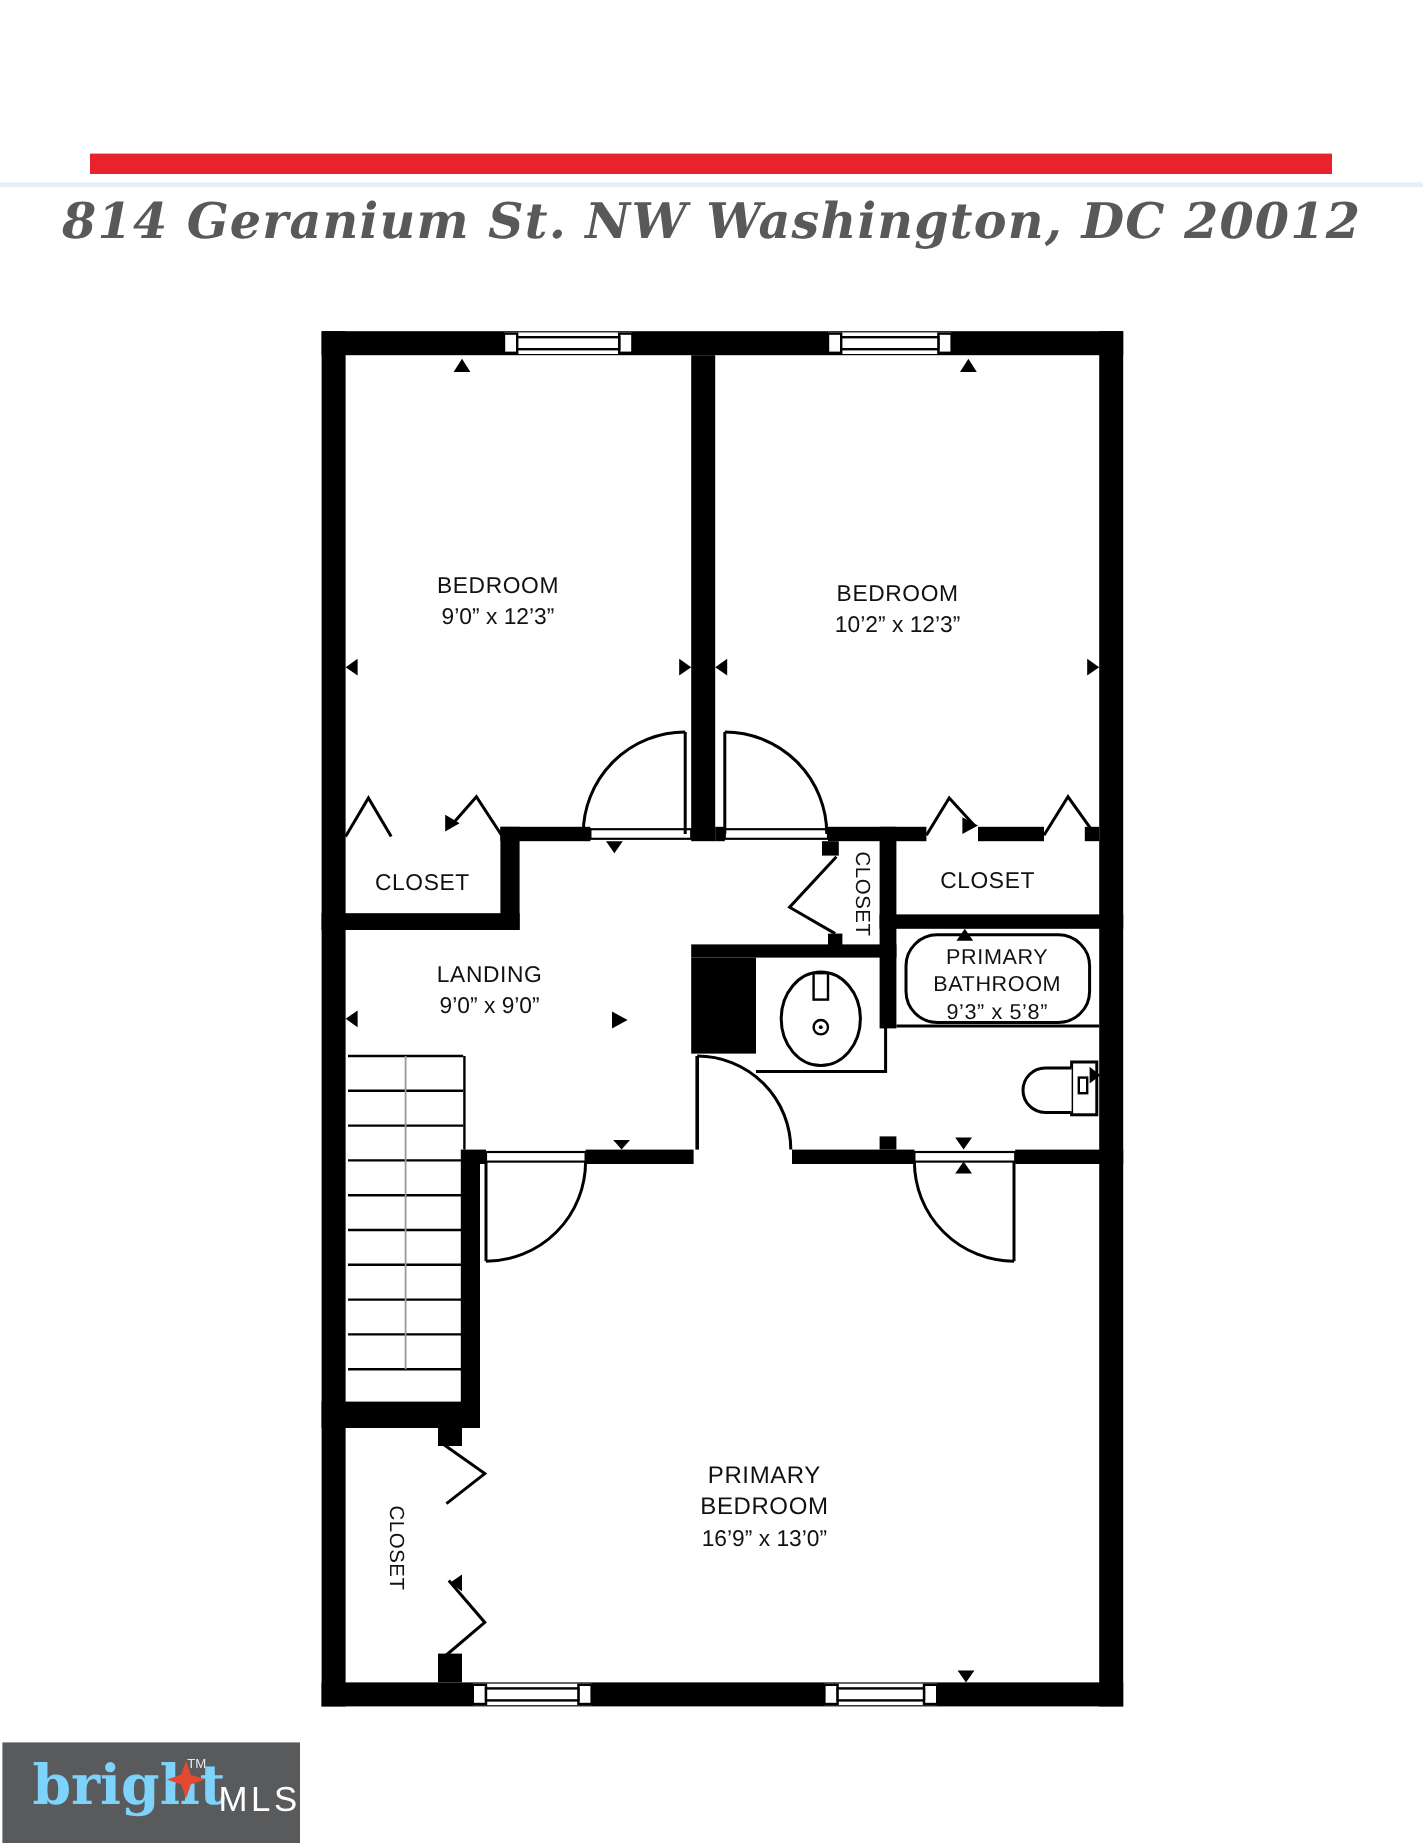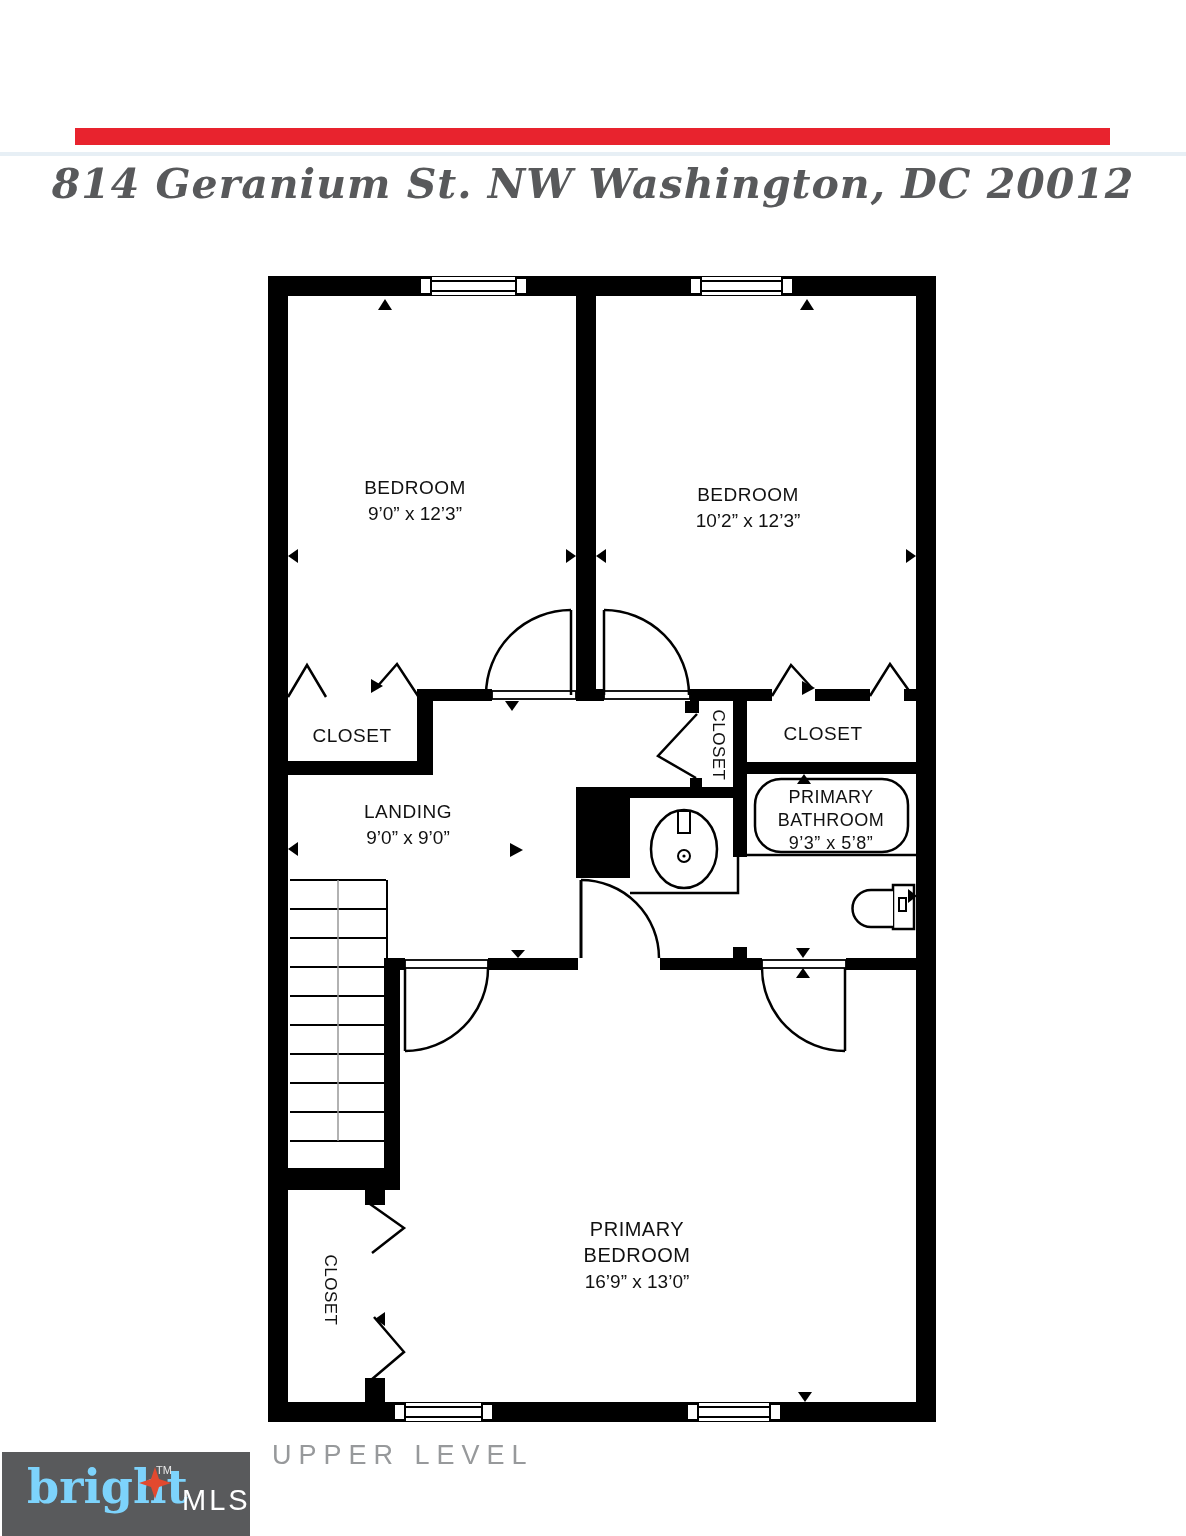--- a/index.html
+++ b/index.html
@@ -213,21 +213,20 @@
       <text class="bath-text" x="831" y="849">9’3” x 5’8”</text>
 
       <text class="room-name-sm" x="331" y="1296" transform="rotate(90 331 1290)">CLOSET</text>
 
       <text class="room-name-lg" x="637" y="1236">PRIMARY</text>
       <text class="room-name-lg" x="637" y="1262">BEDROOM</text>
       <text class="room-dims" x="637" y="1288">16’9” x 13’0”</text>
     </g>
   </svg>
 
-  <div id="level-label">UPPER LEVEL</div>
 
   <div id="brand">
     <span id="brand-word">bright</span>
     <svg id="brand-star" width="34" height="34" viewBox="0 0 34 34">
       <polygon points="17,1 21,13 33,17 21,21 17,33 13,21 1,17 13,13" fill="#e2492f"></polygon>
     </svg>
     <span id="brand-tm">TM</span>
     <span id="brand-mls">MLS</span>
   </div>
 

